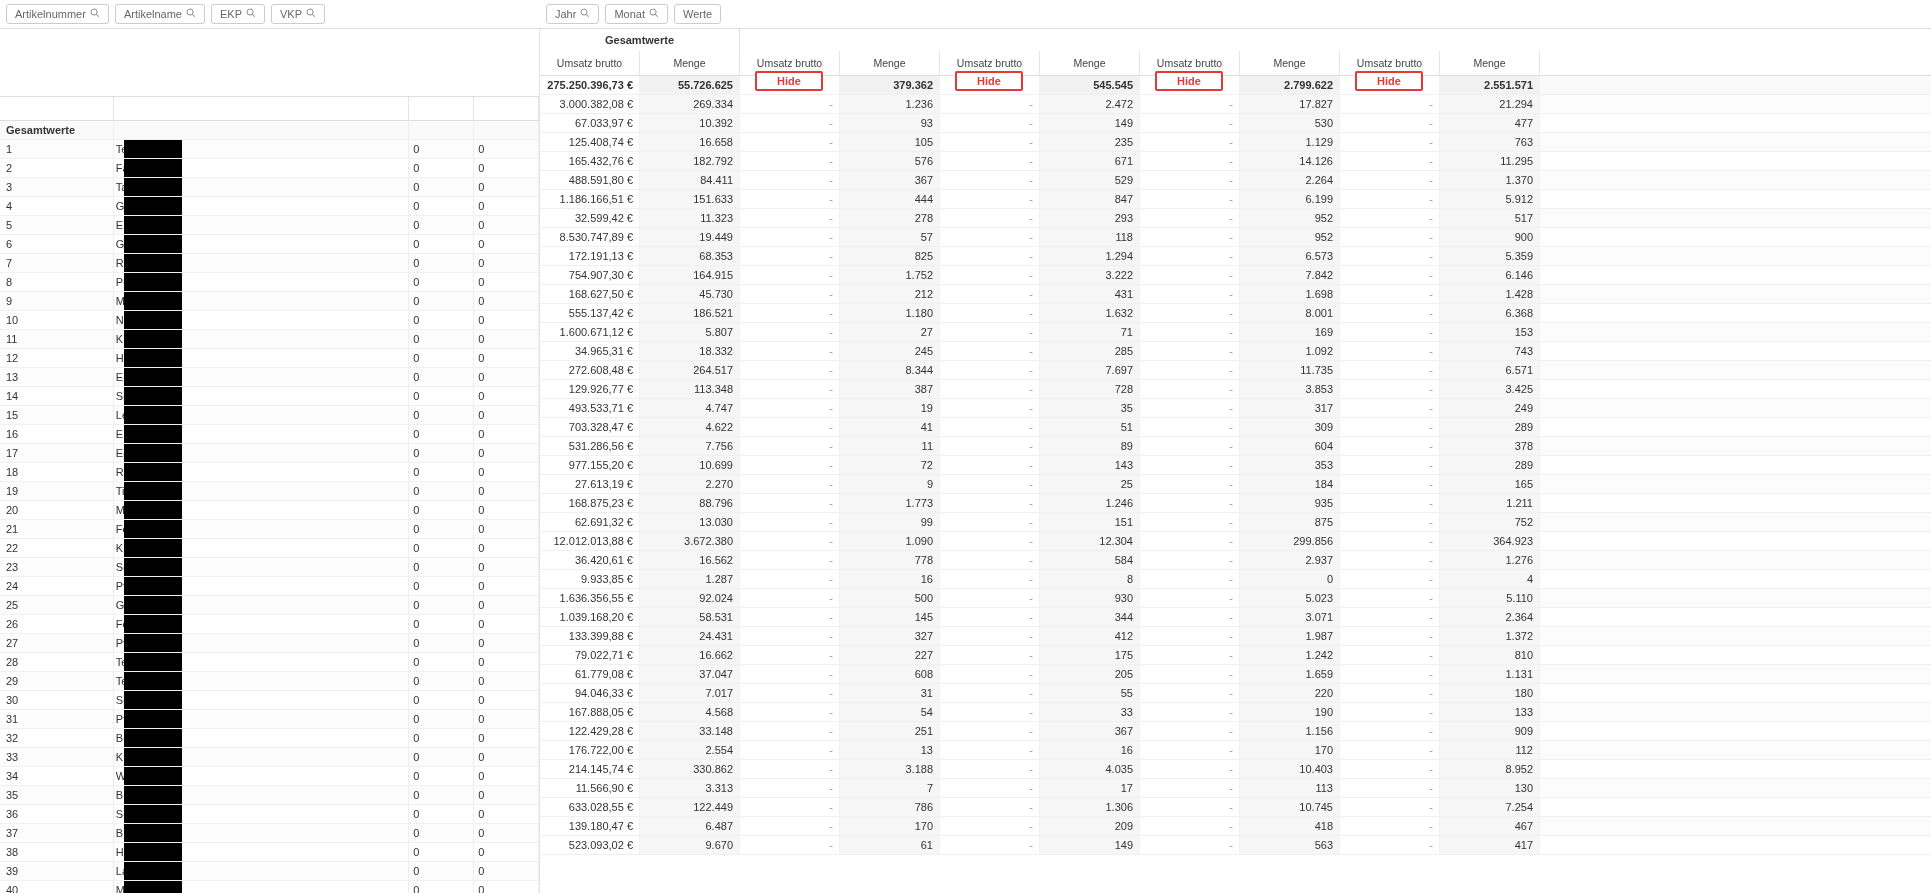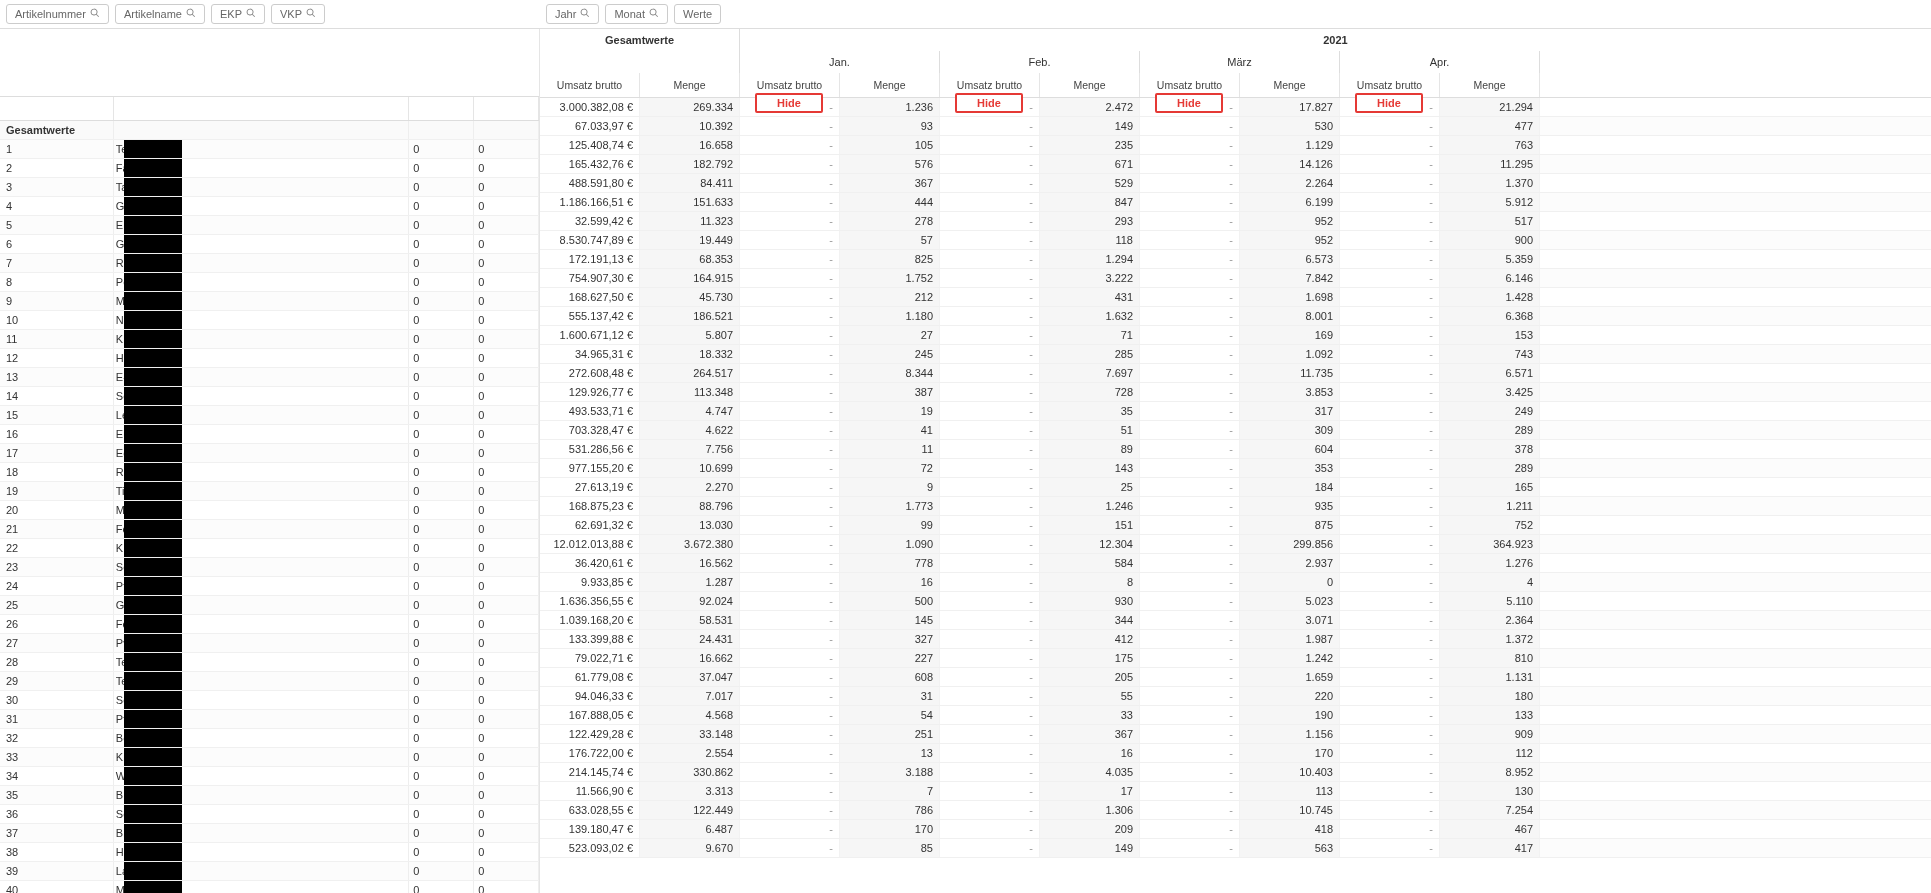--- a/index.html
+++ b/index.html
@@ -416,49 +416,53 @@
             <div class="c-ekp">0</div>
             <div class="c-vkp">0</div>
           </div>
         </div>
     </div>
 
     <div class="rightpane">
       <div class="rh">
         <div class="rh1">
           <div class="rh1a">Gesamtwerte</div>
-          <div class="rh1b">2021</div>
-        </div>
-        <div class="rh2" id="rh2">
-            <div class="gspacer"></div>
-            <div class="month">Jan.</div>
-            <div class="month">Feb.</div>
-            <div class="month">März</div>
-            <div class="month">Apr.</div>
-          </div>
+        </div>
         <div class="rh3-wrap">
           <div class="rh3" id="rh3">
               <div>Umsatz brutto</div>
               <div>Menge</div>
               <div>Umsatz brutto</div>
               <div>Menge</div>
               <div>Umsatz brutto</div>
               <div>Menge</div>
               <div>Umsatz brutto</div>
               <div>Menge</div>
               <div>Umsatz brutto</div>
               <div>Menge</div>
             </div>
           <div class="hide-badge hb1">Hide</div>
           <div class="hide-badge hb2">Hide</div>
           <div class="hide-badge hb3">Hide</div>
           <div class="hide-badge hb4">Hide</div>
         </div>
       </div>
       <div class="data-rows" id="right-rows">
+          <div class="rowline totals">
+            <div class="ub">275.250.396,73 €</div>
+            <div class="mg">55.726.625</div>
+            <div class="ub"></div>
+            <div class="mg">379.362</div>
+            <div class="ub"></div>
+            <div class="mg">545.545</div>
+            <div class="ub"></div>
+            <div class="mg">2.799.622</div>
+            <div class="ub"></div>
+            <div class="mg">2.551.571</div>
+          </div>
           <div class="rowline ">
             <div class="ub">3.000.382,08 €</div>
             <div class="mg">269.334</div>
             <div class="ub"><span style="color:#999">-</span></div>
             <div class="mg">1.236</div>
             <div class="ub"><span style="color:#999">-</span></div>
             <div class="mg">2.472</div>
             <div class="ub"><span style="color:#999">-</span></div>
             <div class="mg">17.827</div>
             <div class="ub"><span style="color:#999">-</span></div>
@@ -917,21 +921,21 @@
             <div class="mg">209</div>
             <div class="ub"><span style="color:#999">-</span></div>
             <div class="mg">418</div>
             <div class="ub"><span style="color:#999">-</span></div>
             <div class="mg">467</div>
           </div>
           <div class="rowline ">
             <div class="ub">523.093,02 €</div>
             <div class="mg">9.670</div>
             <div class="ub"><span style="color:#999">-</span></div>
-            <div class="mg">85</div>
+            <div class="mg">61</div>
             <div class="ub"><span style="color:#999">-</span></div>
             <div class="mg">149</div>
             <div class="ub"><span style="color:#999">-</span></div>
             <div class="mg">563</div>
             <div class="ub"><span style="color:#999">-</span></div>
             <div class="mg">417</div>
           </div>
         </div>
     </div>
   </div>

